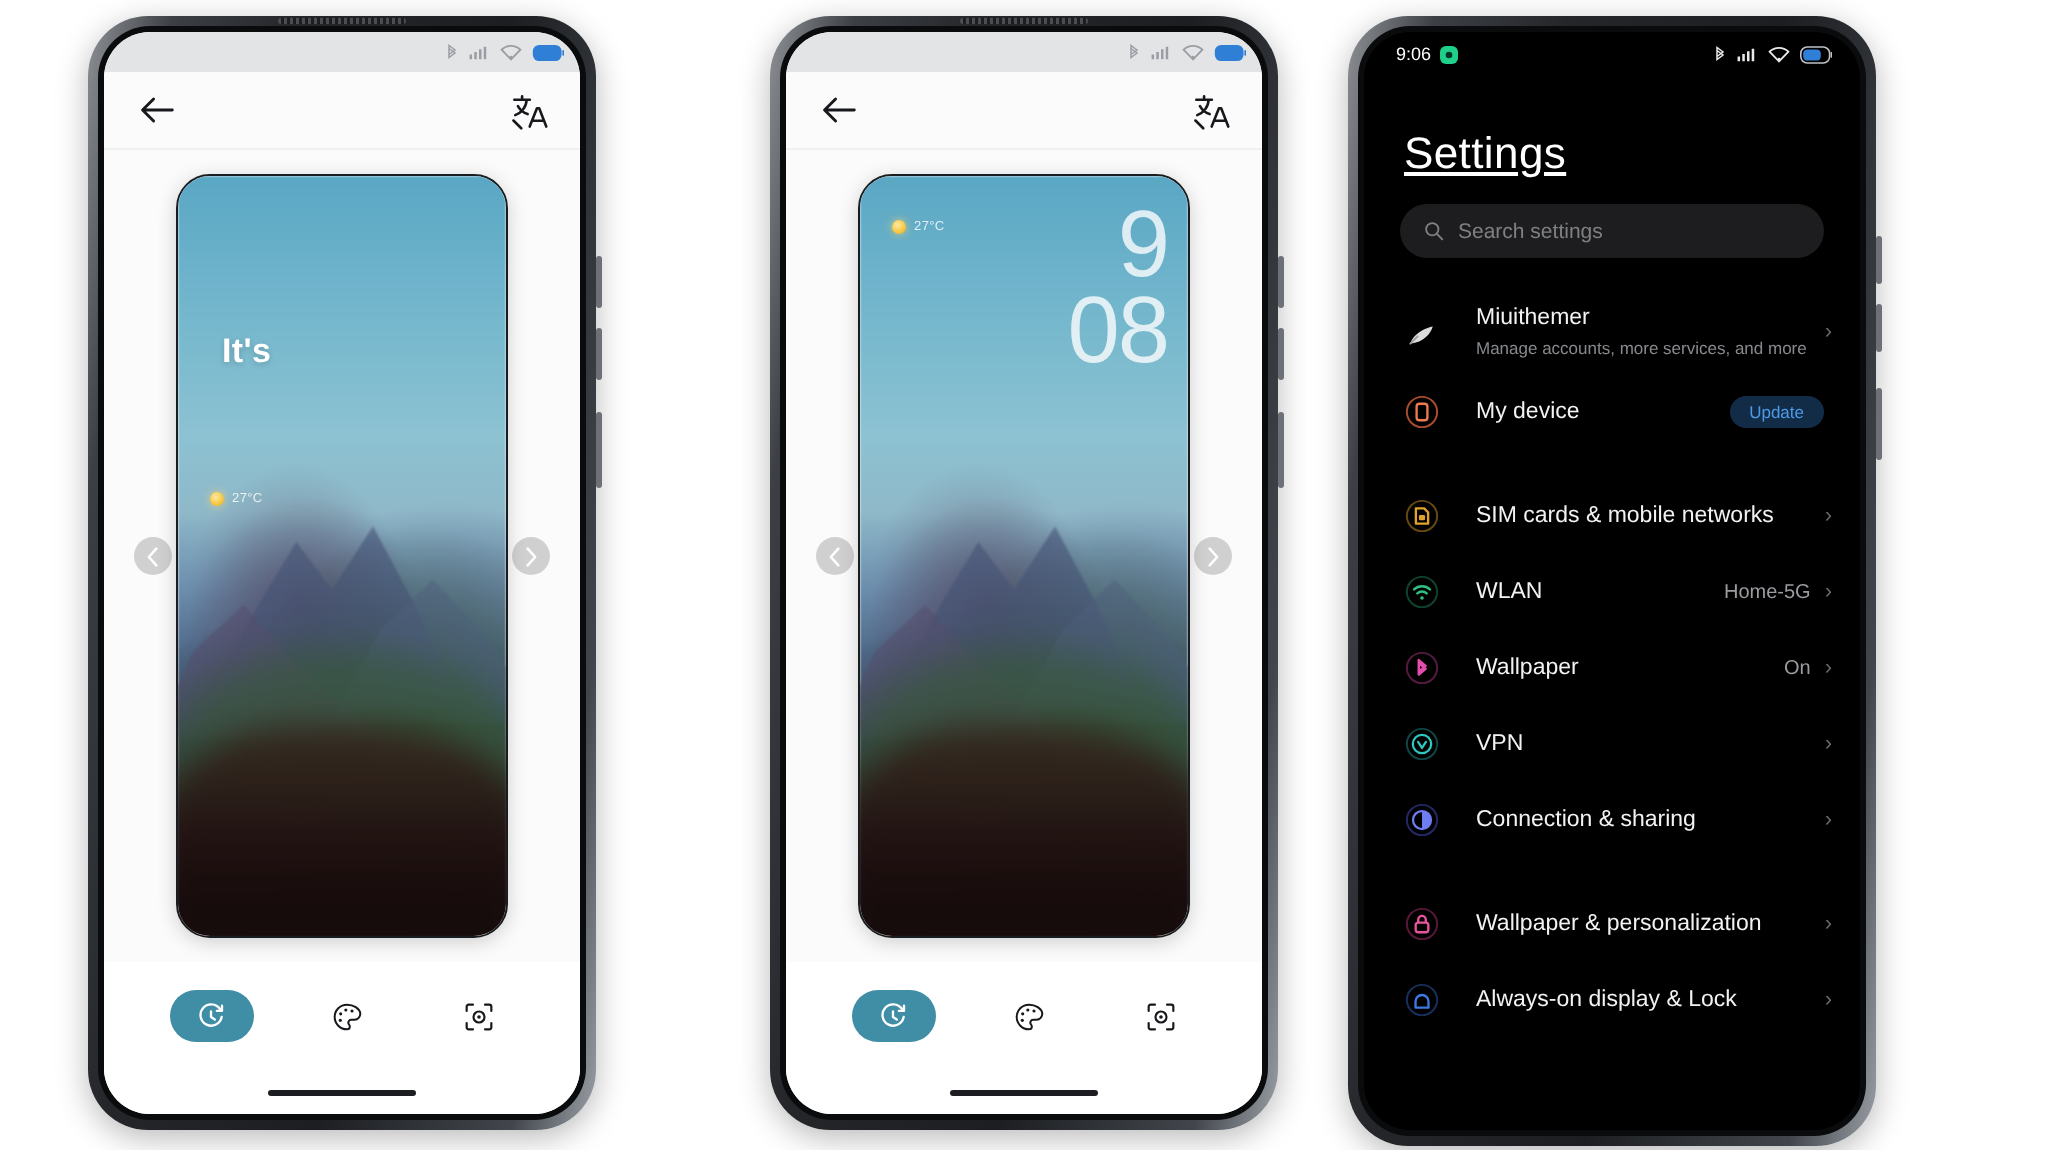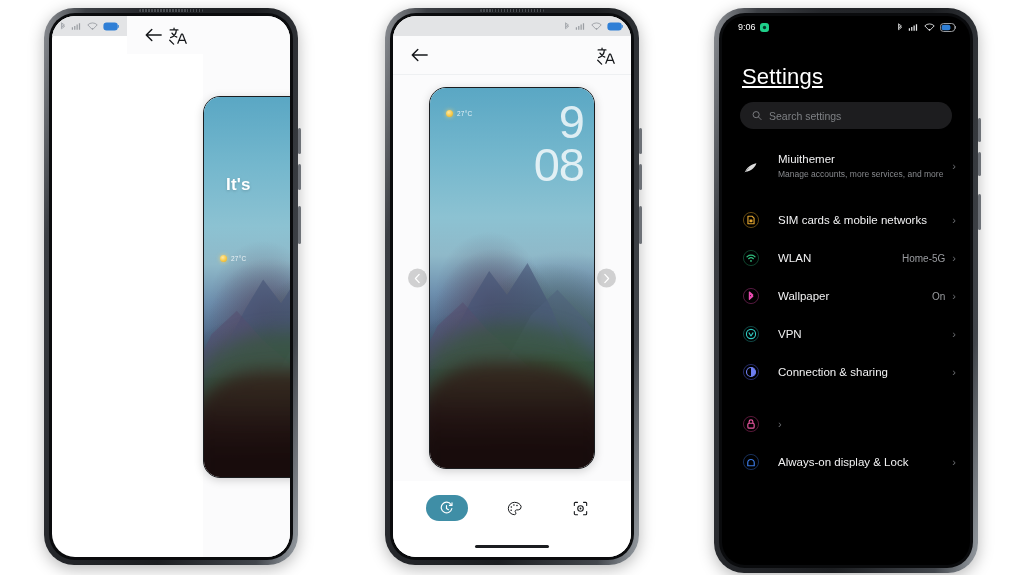--- a/index.html
+++ b/index.html
@@ -43,21 +43,21 @@
     position: absolute;
     right: -3px;
     width: 3px;
     border-radius: 2px;
     background: #6d7177;
   }
 
   
   #phone-wallpaper-clock { left: 44px;  top: 8px;  width: 254px; height: 557px; }
   #phone-wallpaper-time  { left: 385px; top: 8px;  width: 254px; height: 557px; }
-  #phone-settings        { left: 714px; top: 8px;  width: 264px; height: 565px; }
+  #phone-settings        { left: 674px; top: 8px;  width: 264px; height: 565px; }
 
   
   .speaker {
     position: absolute;
     top: 1px; left: 50%; transform: translateX(-50%);
     width: 64px; height: 3px;
     border-radius: 2px;
     background: repeating-linear-gradient(90deg,#4a4d52 0 1.5px,#1b1d20 1.5px 3px);
     z-index: 9;
   }
@@ -283,21 +283,21 @@
 <body>
 
 <div class="stage">
 
   <div class="phone" id="phone-wallpaper-clock">
     <div class="speaker"></div>
     <div class="btn-side" style="top:120px;height:26px;"></div>
     <div class="btn-side" style="top:156px;height:26px;"></div>
     <div class="btn-side" style="top:198px;height:38px;"></div>
     <div class="inner">
-      <div class="screen" style="display:flex;flex-direction:row;">
+      <div class="screen" style="display:flex;flex-direction:column;">
 
         <div class="statusbar-light">
           <svg class="sb-ico" width="6" height="9" viewBox="0 0 8 12">
               <path d="M2 3l4 3-4 3V1l4 3-4 3" fill="none" stroke="#9a9ea3" stroke-width="1"></path>
             </svg>
           <svg class="sb-ico" width="11" height="9" viewBox="0 0 14 10">
               <path d="M1 9h1.6V6H1zM4 9h1.6V4.3H4zM7 9h1.6V2.6H7zM10 9h1.6V1H10z" fill="#9a9ea3"></path>
             </svg>
           <svg class="sb-ico" width="11" height="9" viewBox="0 0 14 11">
               <path d="M7 9.6 1 3.4A8.6 8.6 0 0 1 13 3.4z" fill="none" stroke="#9a9ea3" stroke-width="1.1"></path>
@@ -548,20 +548,32 @@
                   <path d="M3.5 16.5 7.6 12.4" stroke="#9d9d9d" stroke-width="1" stroke-linecap="round" fill="none"></path>
                 </svg>
               </div>
               <div class="txt">
                 <div class="t1">Miuithemer</div>
                 <div class="t2">Manage accounts, more services, and more</div>
               </div>
               <span class="chev">›</span>
             </div>
 
+            <div class="srow">
+              <div class="ic">
+                <svg width="18" height="18" viewBox="0 0 20 20">
+                  <circle cx="10" cy="10" r="8.4" fill="none" stroke="#e0643c" stroke-width="1.1" opacity=".75"></circle>
+                  <rect x="7" y="5.4" width="6" height="9.2" rx="1.6" fill="none" stroke="#ef7a4e" stroke-width="1.3"></rect>
+                </svg>
+              </div>
+              <div class="txt">
+                <div class="t1">My device</div>
+              </div>
+              <span class="badge">Update</span>
+            </div>
           </div>
 
           <div class="group">
             <div class="srow">
               <div class="ic">
                 <svg width="18" height="18" viewBox="0 0 20 20">
                   <circle cx="10" cy="10" r="8.4" fill="none" stroke="#a87a1c" stroke-width="1.1" opacity=".6"></circle>
                   <path d="M6.6 5.8h4.6l2.2 2.2v6.2H6.6z" fill="none" stroke="#e0a32e" stroke-width="1.3" stroke-linejoin="round"></path>
                   <rect x="8.3" y="9.4" width="3.4" height="3" rx=".7" fill="#e0a32e"></rect>
                 </svg>
@@ -633,20 +645,23 @@
 
           <div class="group">
             <div class="srow">
               <div class="ic">
                 <svg width="18" height="18" viewBox="0 0 20 20">
                   <circle cx="10" cy="10" r="8.4" fill="none" stroke="#a02b68" stroke-width="1.1" opacity=".55"></circle>
                   <rect x="6.5" y="9.2" width="7" height="5.4" rx="1.4" fill="none" stroke="#e8559f" stroke-width="1.3"></rect>
                   <path d="M7.9 9.2V7.6a2.1 2.1 0 0 1 4.2 0v1.6" fill="none" stroke="#e8559f" stroke-width="1.3"></path>
                 </svg>
               </div>
+              <div class="txt">
+                <div class="t1">Wallpaper &amp; personalization</div>
+              </div>
               <span class="chev">›</span>
             </div>
 
             <div class="srow">
               <div class="ic">
                 <svg width="18" height="18" viewBox="0 0 20 20">
                   <circle cx="10" cy="10" r="8.4" fill="none" stroke="#264f96" stroke-width="1.1" opacity=".6"></circle>
                   <path d="M6.4 14.2v-3.4a3.6 3.6 0 0 1 7.2 0v3.4z" fill="none" stroke="#3b7ae4" stroke-width="1.3" stroke-linejoin="round"></path>
                 </svg>
               </div>

